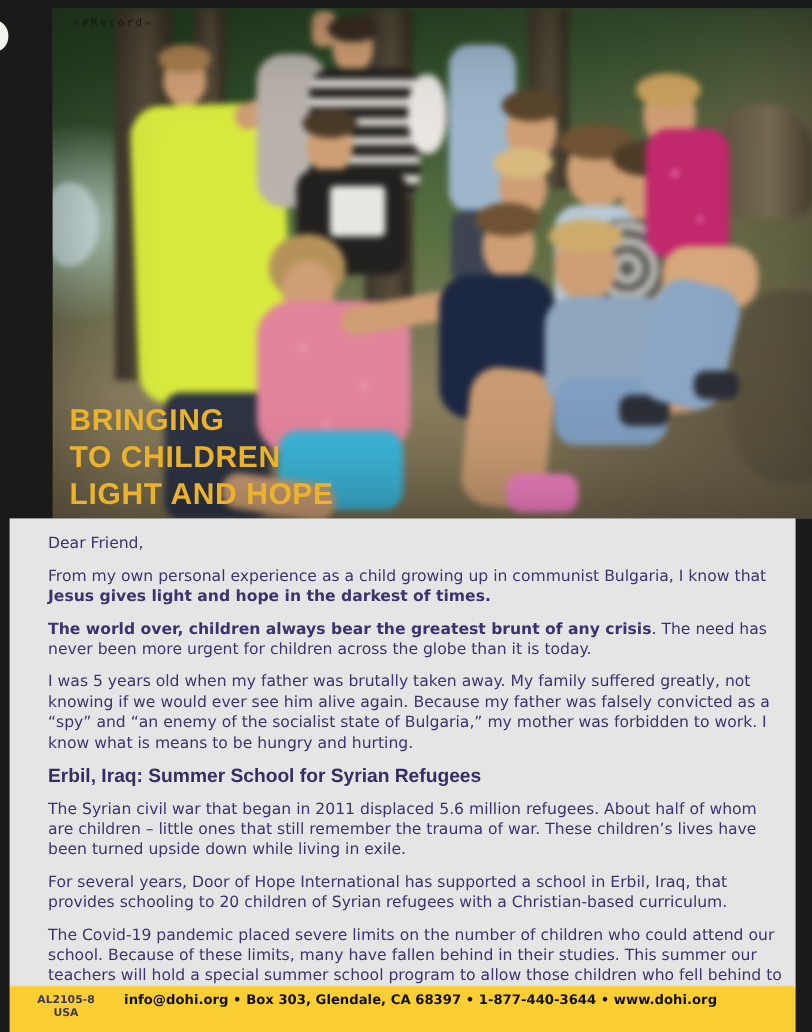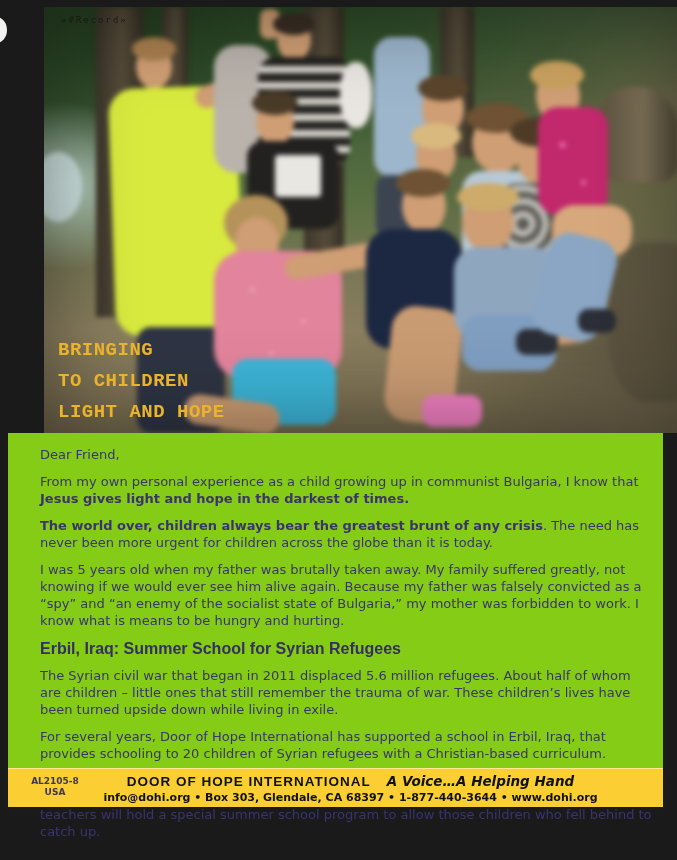--- a/index.html
+++ b/index.html
@@ -25,36 +25,36 @@
       linear-gradient(180deg,#31502c 0%,#44613a 26%,#5a7142 46%,#7a7756 62%,#8a7e5f 76%,#756a4d 100%);
     margin-left: 36px;
   }
   .photo .vignette{position:absolute;inset:0;box-shadow:inset 0 0 90px rgba(0,0,0,.45);z-index:3;}
   .shape{position:absolute;}
   .blurwrap{position:absolute;inset:0;filter:blur(2.5px);}
   .trunk{background:linear-gradient(90deg,#3c352a,#564c3a 55%,#332d22);}
   .head{border-radius:50%;background:#cf9e74;}
   .photo-title{
     position:absolute;left:14px;top:328px;z-index:4;
-    font-family:Liberation Mono, monospace;
-    font-weight:700;font-size:19px;line-height:31px;color:#ebb32c;
+    font-family:Liberation Sans, sans-serif;
+    font-weight:700;font-size:25px;line-height:31px;color:#ebb32c;
     letter-spacing:.5px;
   }
   .record-tag{
     position:absolute;left:17px;top:8px;z-index:4;
     font-family:"DejaVu Sans Mono","Liberation Mono",monospace;
     font-size:9px;letter-spacing:2px;color:#15150f;opacity:.85;
   }
   .punch-hole{
     position:absolute;left:-15px;top:17px;width:22px;height:26px;
     border-radius:50%;background:#f2f2ef;z-index:6;
   }
   
   .letter{
-    position:relative;width:655px;height:335px;background:#84cc16;
+    position:relative;width:655px;height:389px;background:#e5e5e5;
     color:#3a346e;box-sizing:border-box;padding:13px 11px 0 32px;
     font-size:13px;line-height:17px;
   }
   .letter p{margin:0 0 10px 0;}
   .letter .b{font-weight:700;}
   .letter .bi{font-weight:700;font-style:italic;}
   .letter h2{
     margin:3px 0 9px 0;font-size:16px;line-height:19px;color:#332e63;
     font-family:"Liberation Sans","DejaVu Sans",sans-serif;font-weight:700;
   }
@@ -182,23 +182,20 @@
       <p>The Covid-19 pandemic placed severe limits on the number of children who could attend our school. Because of these limits, many have fallen behind in their studies. This summer our teachers will hold a special summer school program to allow those children who fell behind to catch up.</p>
 
     </div>
 
     <div class="footer">
       <div class="footer-code">
         <div>AL2105-8</div>
         <div>USA</div>
       </div>
       <div class="footer-center">
-        <div class="org-line">
-          <span class="org-name">DOOR OF HOPE INTERNATIONAL</span><span class="tagline">A Voice…A Helping Hand</span>
-        </div>
         <div class="contact">info@dohi.org •  Box 303, Glendale, CA 68397  •  1-877-440-3644  •  www.dohi.org</div>
       </div>
     </div>
 
   </div>
 
   <div class="punch-hole"></div>
 </div>
 
 </body></html>

